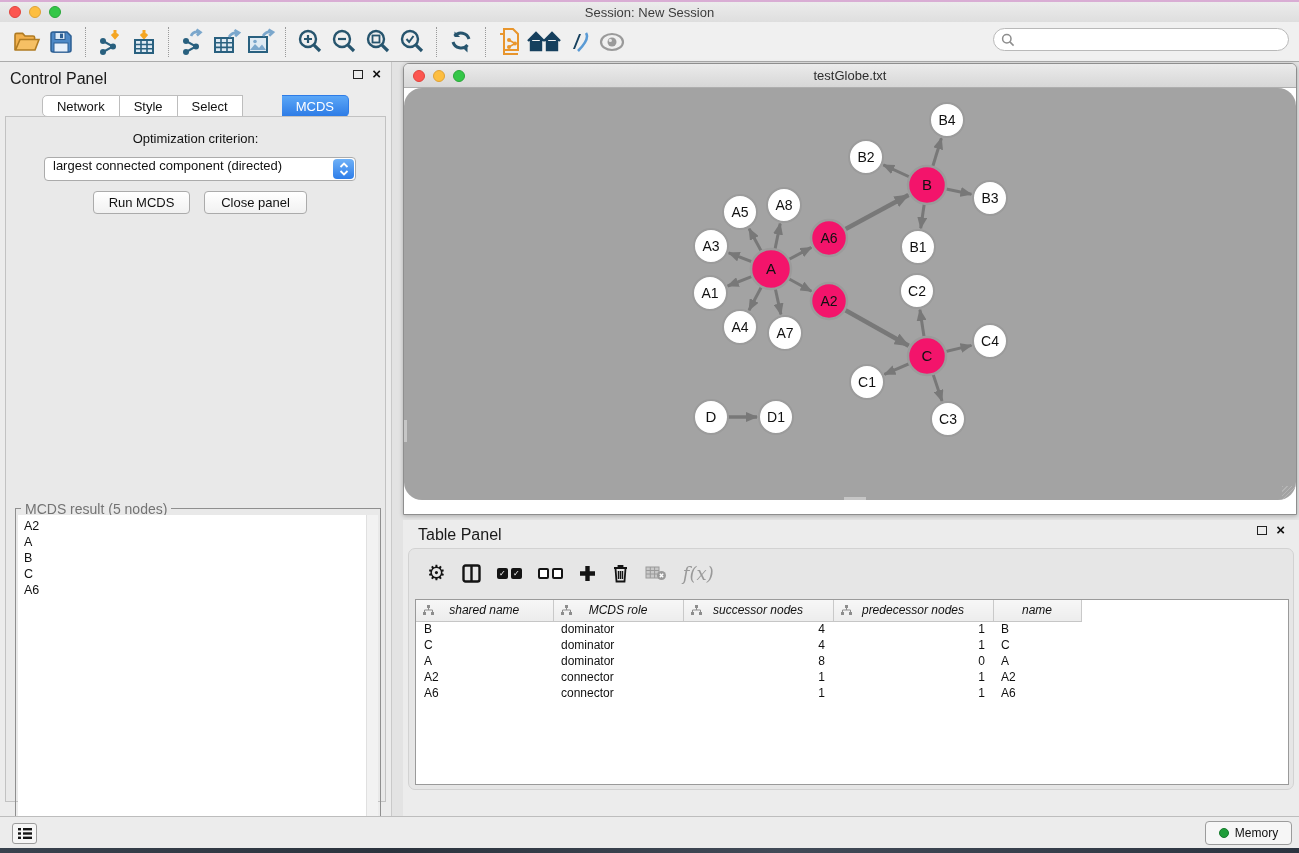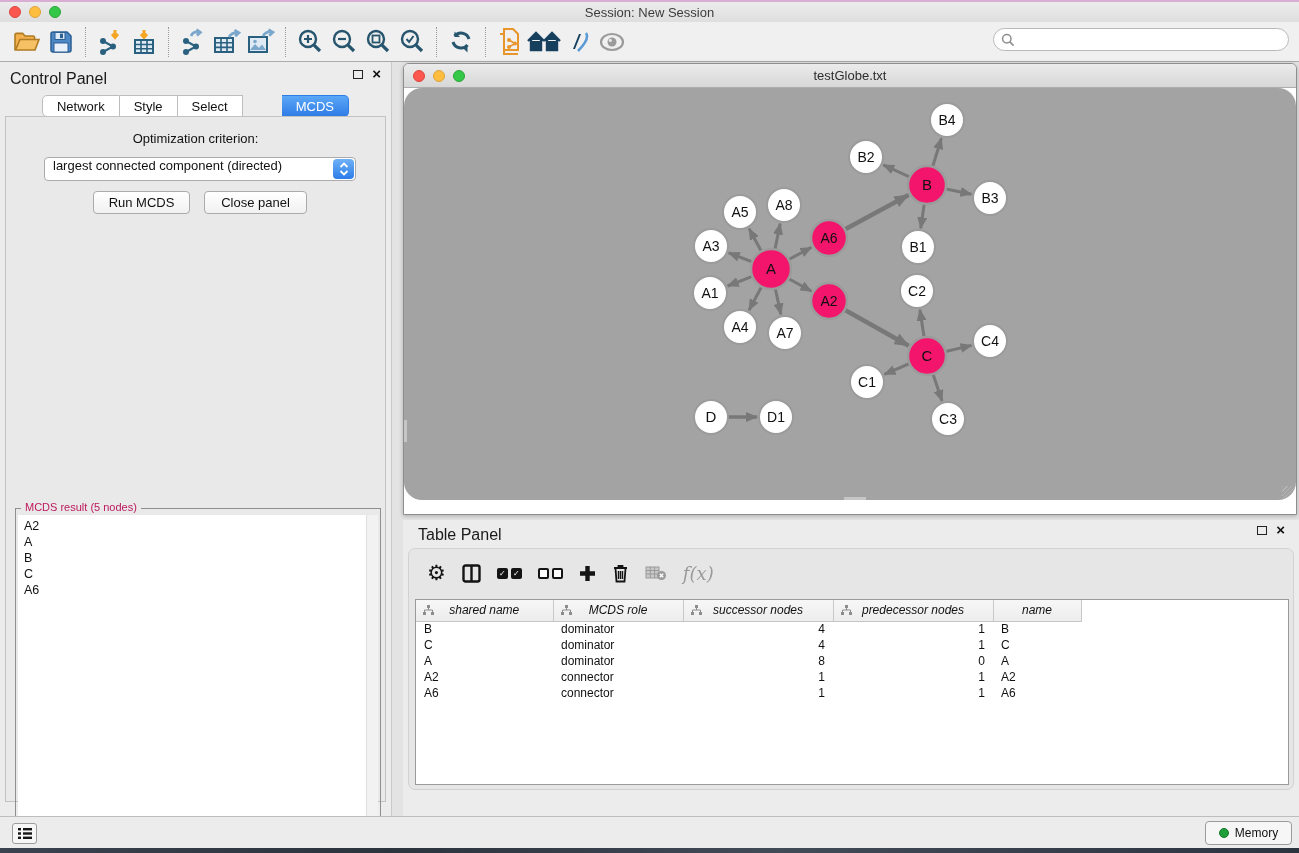--- a/index.html
+++ b/index.html
@@ -40,21 +40,21 @@
   .tab-seg:last-child { border-radius:0 5px 5px 0;margin-left:39px; }
   .tab-seg.sel { background:linear-gradient(#5ba7f7,#2e7ce6); border-color:#2e7ce6; color:#fff; }
   #cp-inner { position:absolute; left:5px; top:54px; width:381px; height:686px; background:#e9e9e9; border:1px solid #c2c2c2; }
   #opt-label { position:absolute; left:0; right:0; top:14px; text-align:center; font-size:13px; color:#111; }
   #opt-dropdown { position:absolute; left:38px; top:40px; width:312px; height:24px; background:#fff; border:1px solid #ababab; border-radius:4px; font-size:13px; color:#111; display:flex; padding-left:8px; }
   #opt-stepper { position:absolute; right:1px; top:1px; width:21px; height:20px; border-radius:4px; background:linear-gradient(#6fb1f7,#2d7de9); display:flex; align-items:center; justify-content:center; }
   .cp-button { position:absolute; top:74px; height:23px; background:linear-gradient(#ffffff,#f1f1f1); border:1px solid #ababab; border-radius:4px; font-size:13px; color:#111; display:flex; align-items:center; justify-content:center; }
   #run-btn { left:87px; width:97px; }
   #closep-btn { left:198px; width:103px; }
   #mcds-fieldset { position:absolute; left:9px; top:391px; width:366px; height:347px; border:1px solid #8f8f8f; }
-  #mcds-legend { position:absolute; left:5px; top:-8px; background:#e9e9e9; padding:0 4px; font-size:11px; color:#be185d; }
+  #mcds-legend { position:absolute; left:5px; top:-8px; background:#e9e9e9; padding:0 4px; font-size:14px; color:#737373; }
   #mcds-list { position:absolute; left:2px; top:6px; right:2px; bottom:2px; background:#fff; }
   #mcds-scroll { position:absolute; right:0; top:0; bottom:0; width:12px; background:#f2f2f2; border-left:1px solid #e0e0e0; }
   #mcds-list ul { list-style:none; padding:3px 0 0 6px; }
   #mcds-list li { font-size:12.5px; line-height:16px; color:#111; }
 
   
   #net-window { left:403px; top:63px; width:894px; height:452px; border:1px solid #8e8e8e; border-radius:6px 6px 0 0; background:#fff; box-shadow:0 1px 4px rgba(0,0,0,.25); }
   #net-titlebar { height:24px; background:linear-gradient(#ebebeb,#d7d7d7); border-bottom:1px solid #aeaeae; border-radius:5px 5px 0 0; display:flex; align-items:center; position:relative; }
   #net-title { position:absolute; left:0; right:0; text-align:center; font-size:13px; color:#2e2e2e; }
   #net-canvas { position:relative; width:892px; height:412px; background:#a3a3a3; overflow:hidden;border-radius:18px; }

